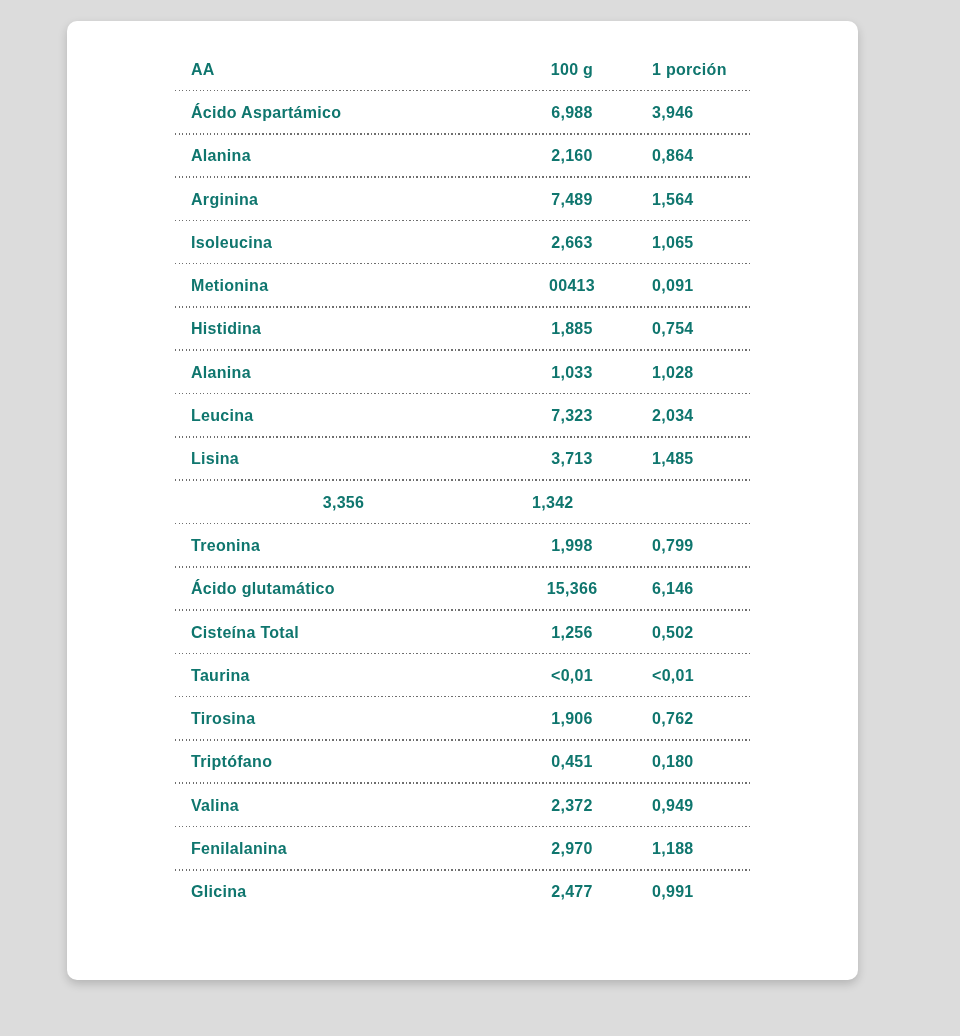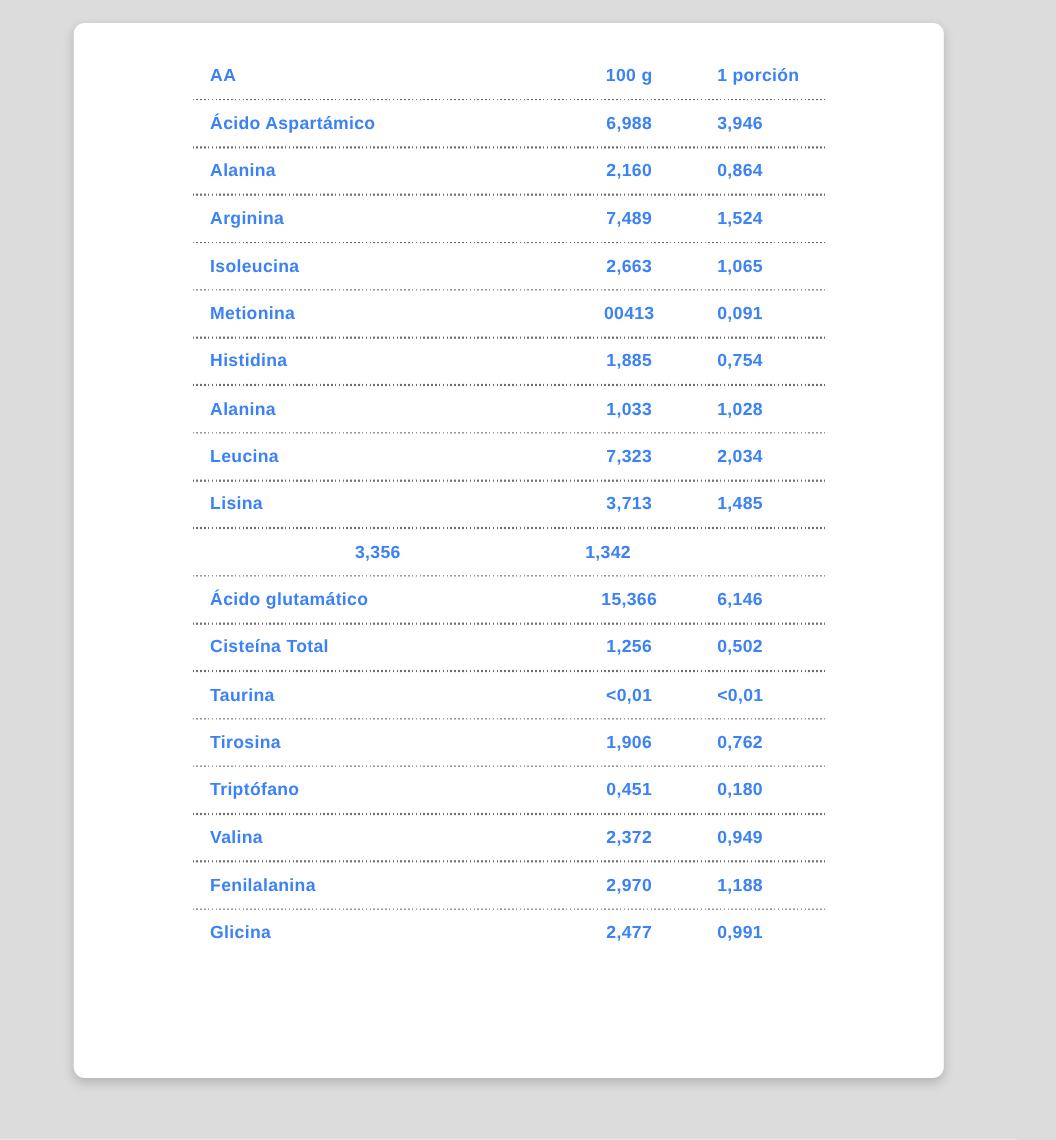--- a/index.html
+++ b/index.html
@@ -29,21 +29,21 @@
     left: 108px;
     top: 27px;
     width: 577px;
   }
   .row {
     position: relative;
     height: 43.3px;
     display: grid;
     grid-template-columns: 337px 120px 1fr;
     align-items: center;
-    color: #3b82f6;
+    color: #0f766e;
     font-weight: bold;
     font-size: 16px;
     letter-spacing: 0.3px;
   }
   .row::after {
     content: "";
     position: absolute;
     left: 0;
     right: 0;
     bottom: 0;
@@ -71,21 +71,21 @@
     <div class="c3">3,946</div>
   </div>
       <div class="row">
     <div class="c1">Alanina</div>
     <div class="c2">2,160</div>
     <div class="c3">0,864</div>
   </div>
       <div class="row">
     <div class="c1">Arginina</div>
     <div class="c2">7,489</div>
-    <div class="c3">1,524</div>
+    <div class="c3">1,564</div>
   </div>
       <div class="row">
     <div class="c1">Isoleucina</div>
     <div class="c2">2,663</div>
     <div class="c3">1,065</div>
   </div>
       <div class="row">
     <div class="c1">Metionina</div>
     <div class="c2">00413</div>
     <div class="c3">0,091</div>
@@ -106,20 +106,25 @@
     <div class="c3">2,034</div>
   </div>
       <div class="row">
     <div class="c1">Lisina</div>
     <div class="c2">3,713</div>
     <div class="c3">1,485</div>
   </div>
       <div class="row">
     <div class="c2">3,356</div>
     <div class="c3">1,342</div>
+  </div>
+      <div class="row">
+    <div class="c1">Treonina</div>
+    <div class="c2">1,998</div>
+    <div class="c3">0,799</div>
   </div>
       <div class="row">
     <div class="c1">Ácido glutamático</div>
     <div class="c2">15,366</div>
     <div class="c3">6,146</div>
   </div>
       <div class="row">
     <div class="c1">Cisteína Total</div>
     <div class="c2">1,256</div>
     <div class="c3">0,502</div>

